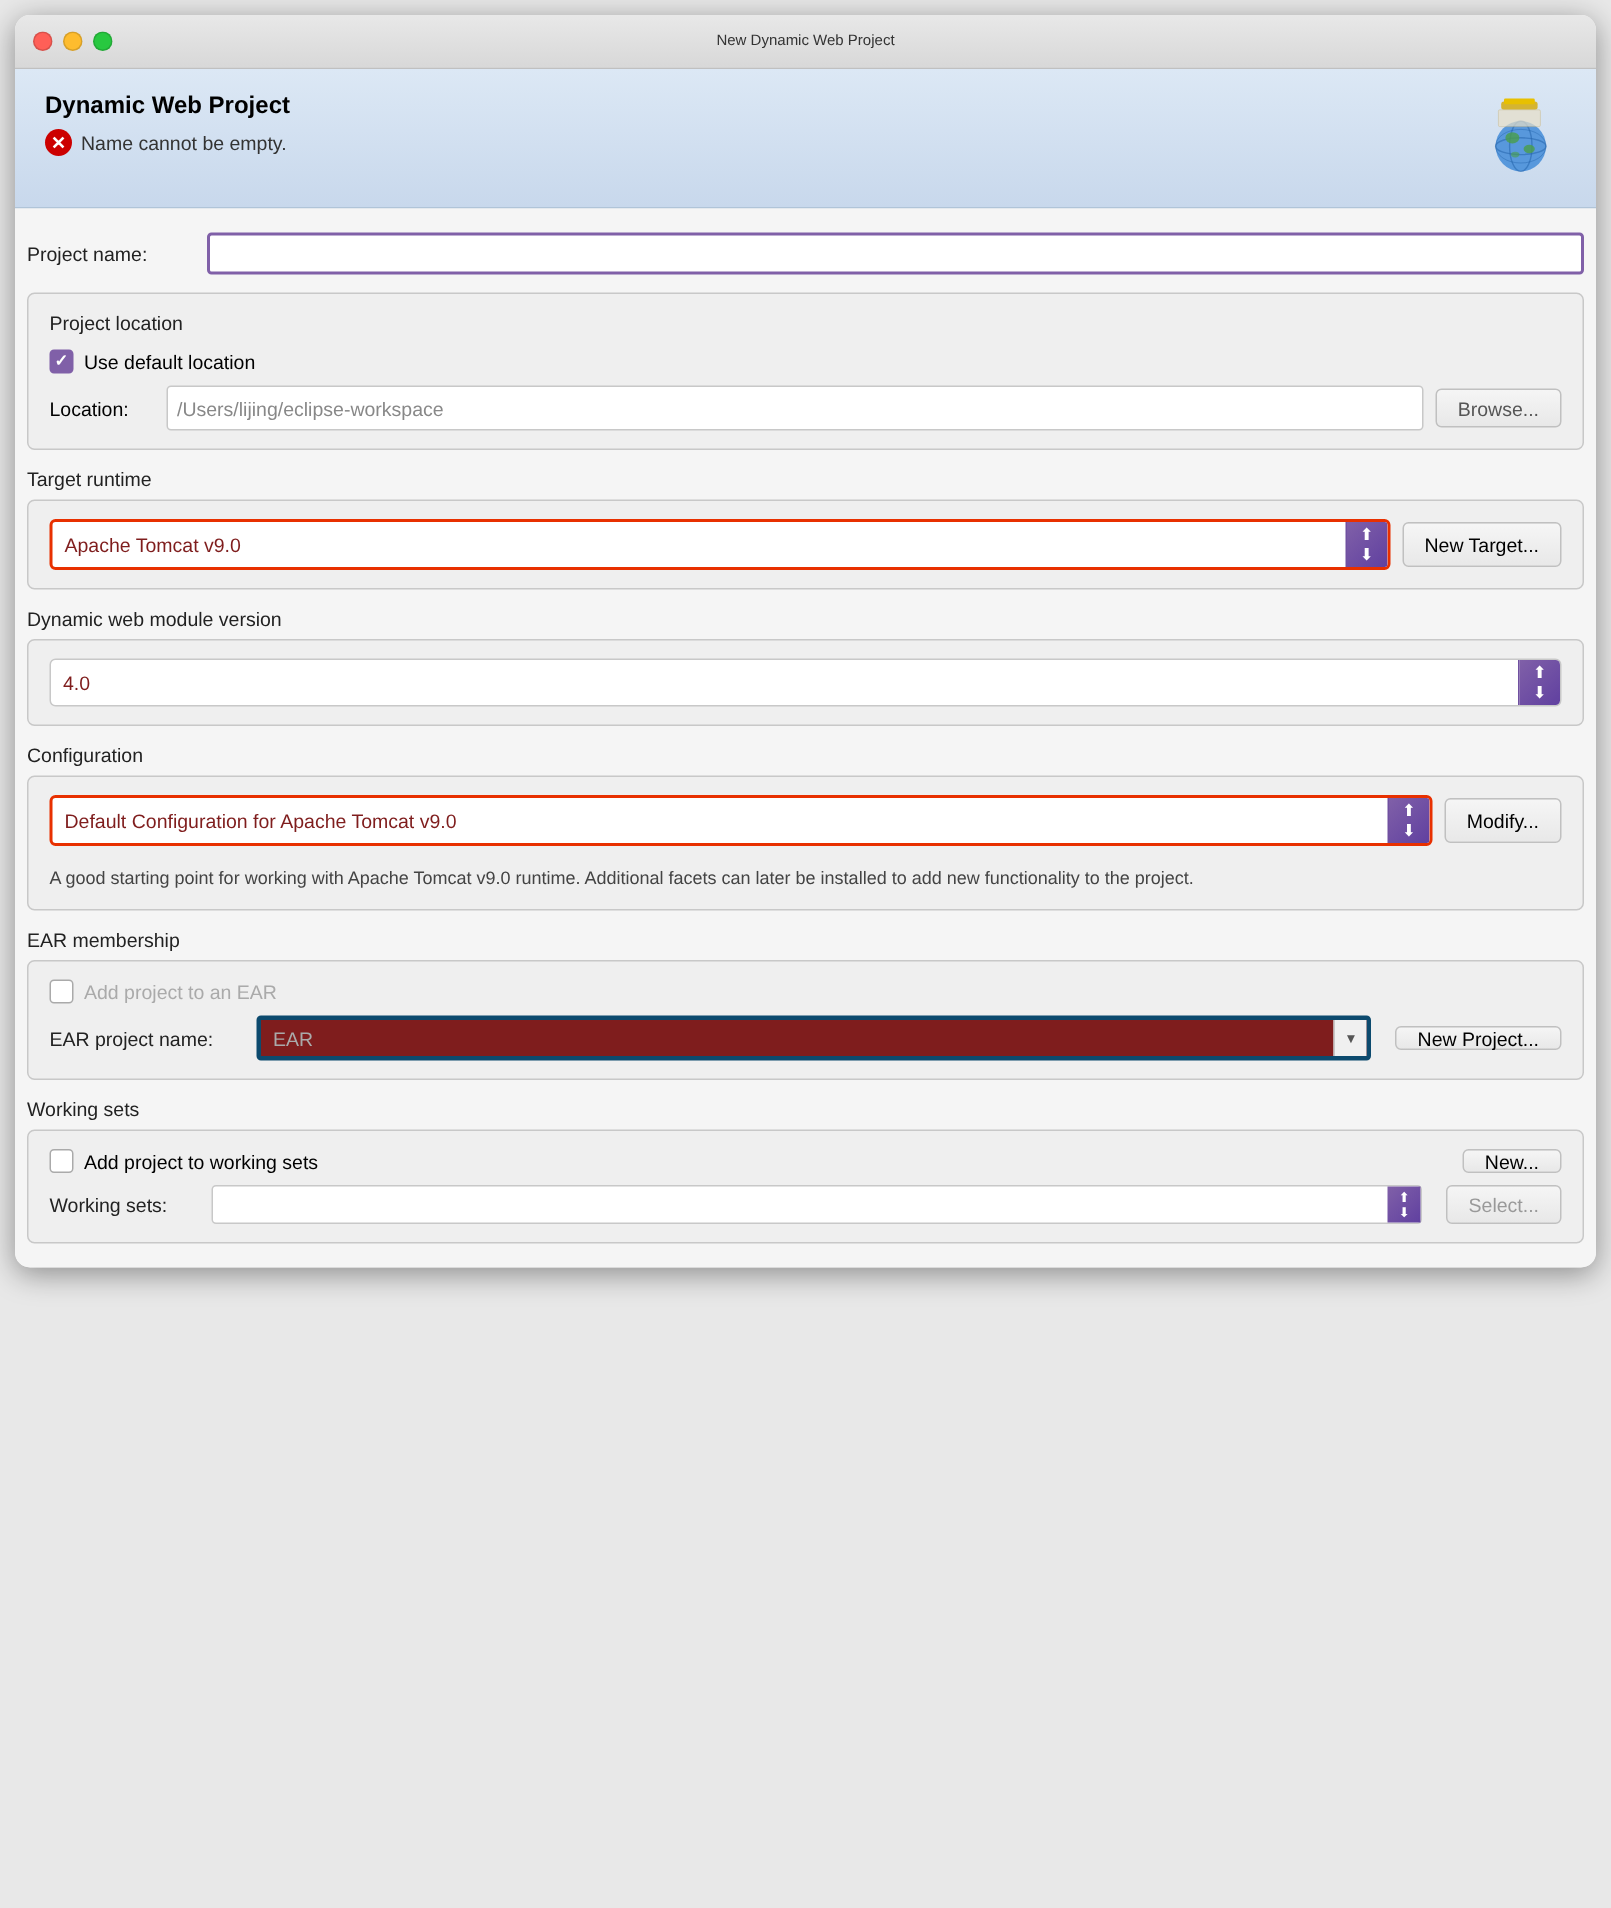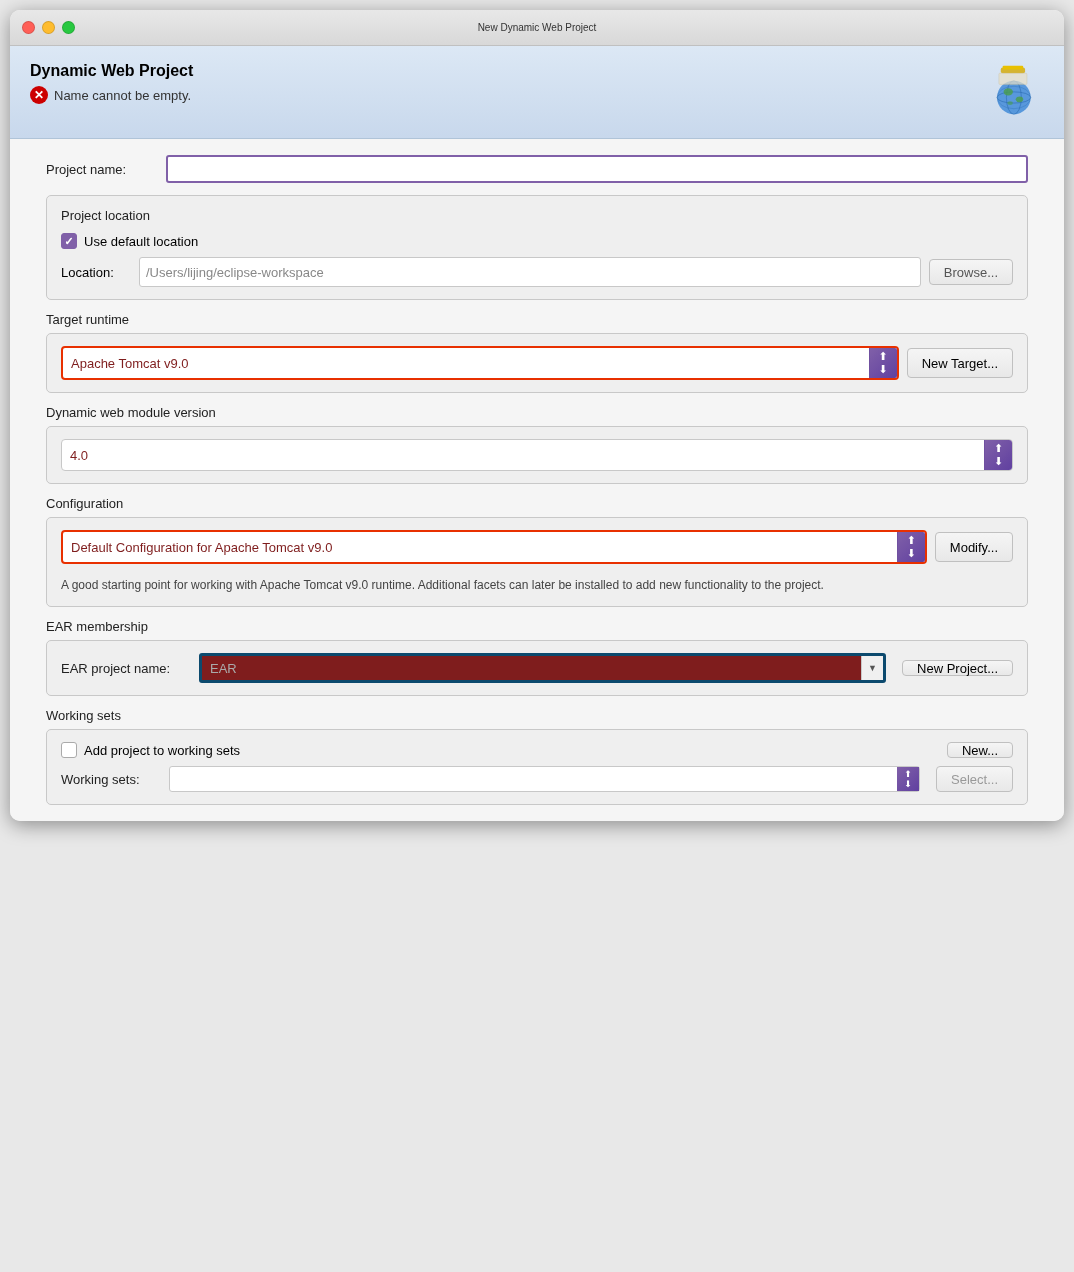--- a/index.html
+++ b/index.html
@@ -96,21 +96,21 @@
       height: 60px;
       position: relative;
     }
     
     .globe-icon {
       width: 56px;
       height: 56px;
     }
     
     .content {
-      padding: 16px 36px;
+      padding: 16px 8px;
       display: flex;
       flex-direction: column;
       gap: 12px;
       background: #f5f5f5;
     }
     .form-row {
       display: flex;
       align-items: center;
       gap: 10px;
     }
@@ -449,20 +449,25 @@
           </div>
           <button class="new-runtime-btn">Modify...</button>
         </div>
         <div class="config-description">A good starting point for working with Apache Tomcat v9.0 runtime. Additional facets can later be installed to add new functionality to the project.</div>
       </div>
     </div>
 
     <div>
       <div class="section-title" style="margin-bottom: 6px;">EAR membership</div>
       <div class="section-box">
+        <div class="checkbox-row">
+          <div class="checkbox-custom unchecked">
+          </div>
+          <span class="disabled-text">Add project to an EAR</span>
+        </div>
         <div class="ear-row">
           <span class="form-label" style="min-width: 130px;">EAR project name:</span>
           <div class="ear-project-dropdown">
             <span class="ear-project-text">EAR</span>
             <div class="ear-dropdown-arrow">▼</div>
           </div>
           <button class="new-btn" style="margin-left: 8px;">New Project...</button>
         </div>
       </div>
     </div>

